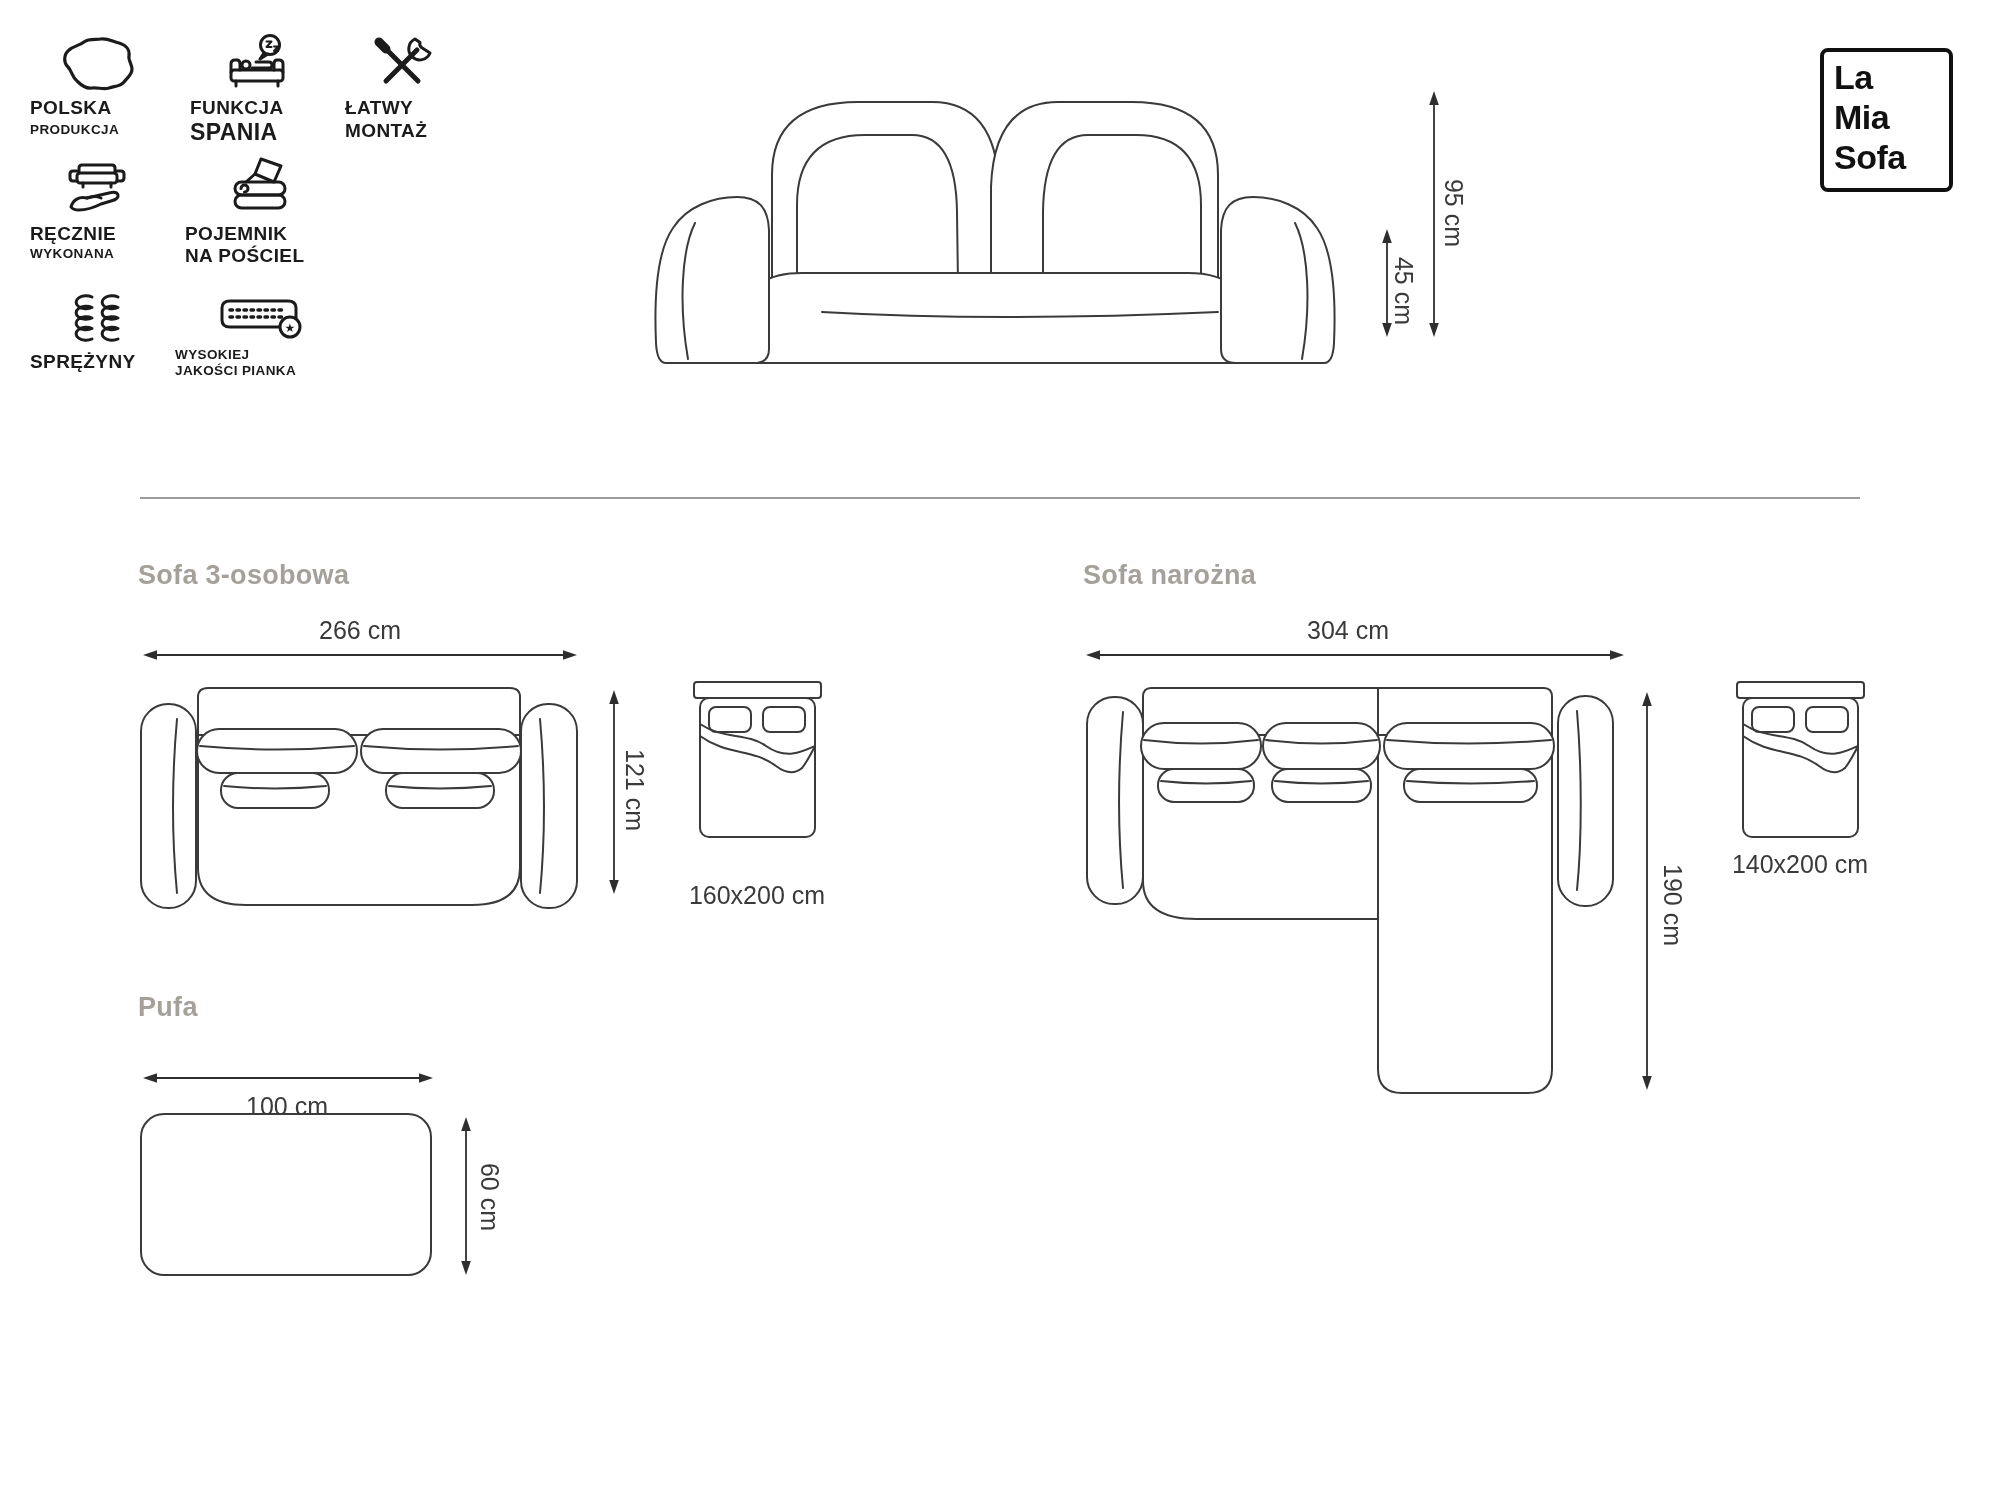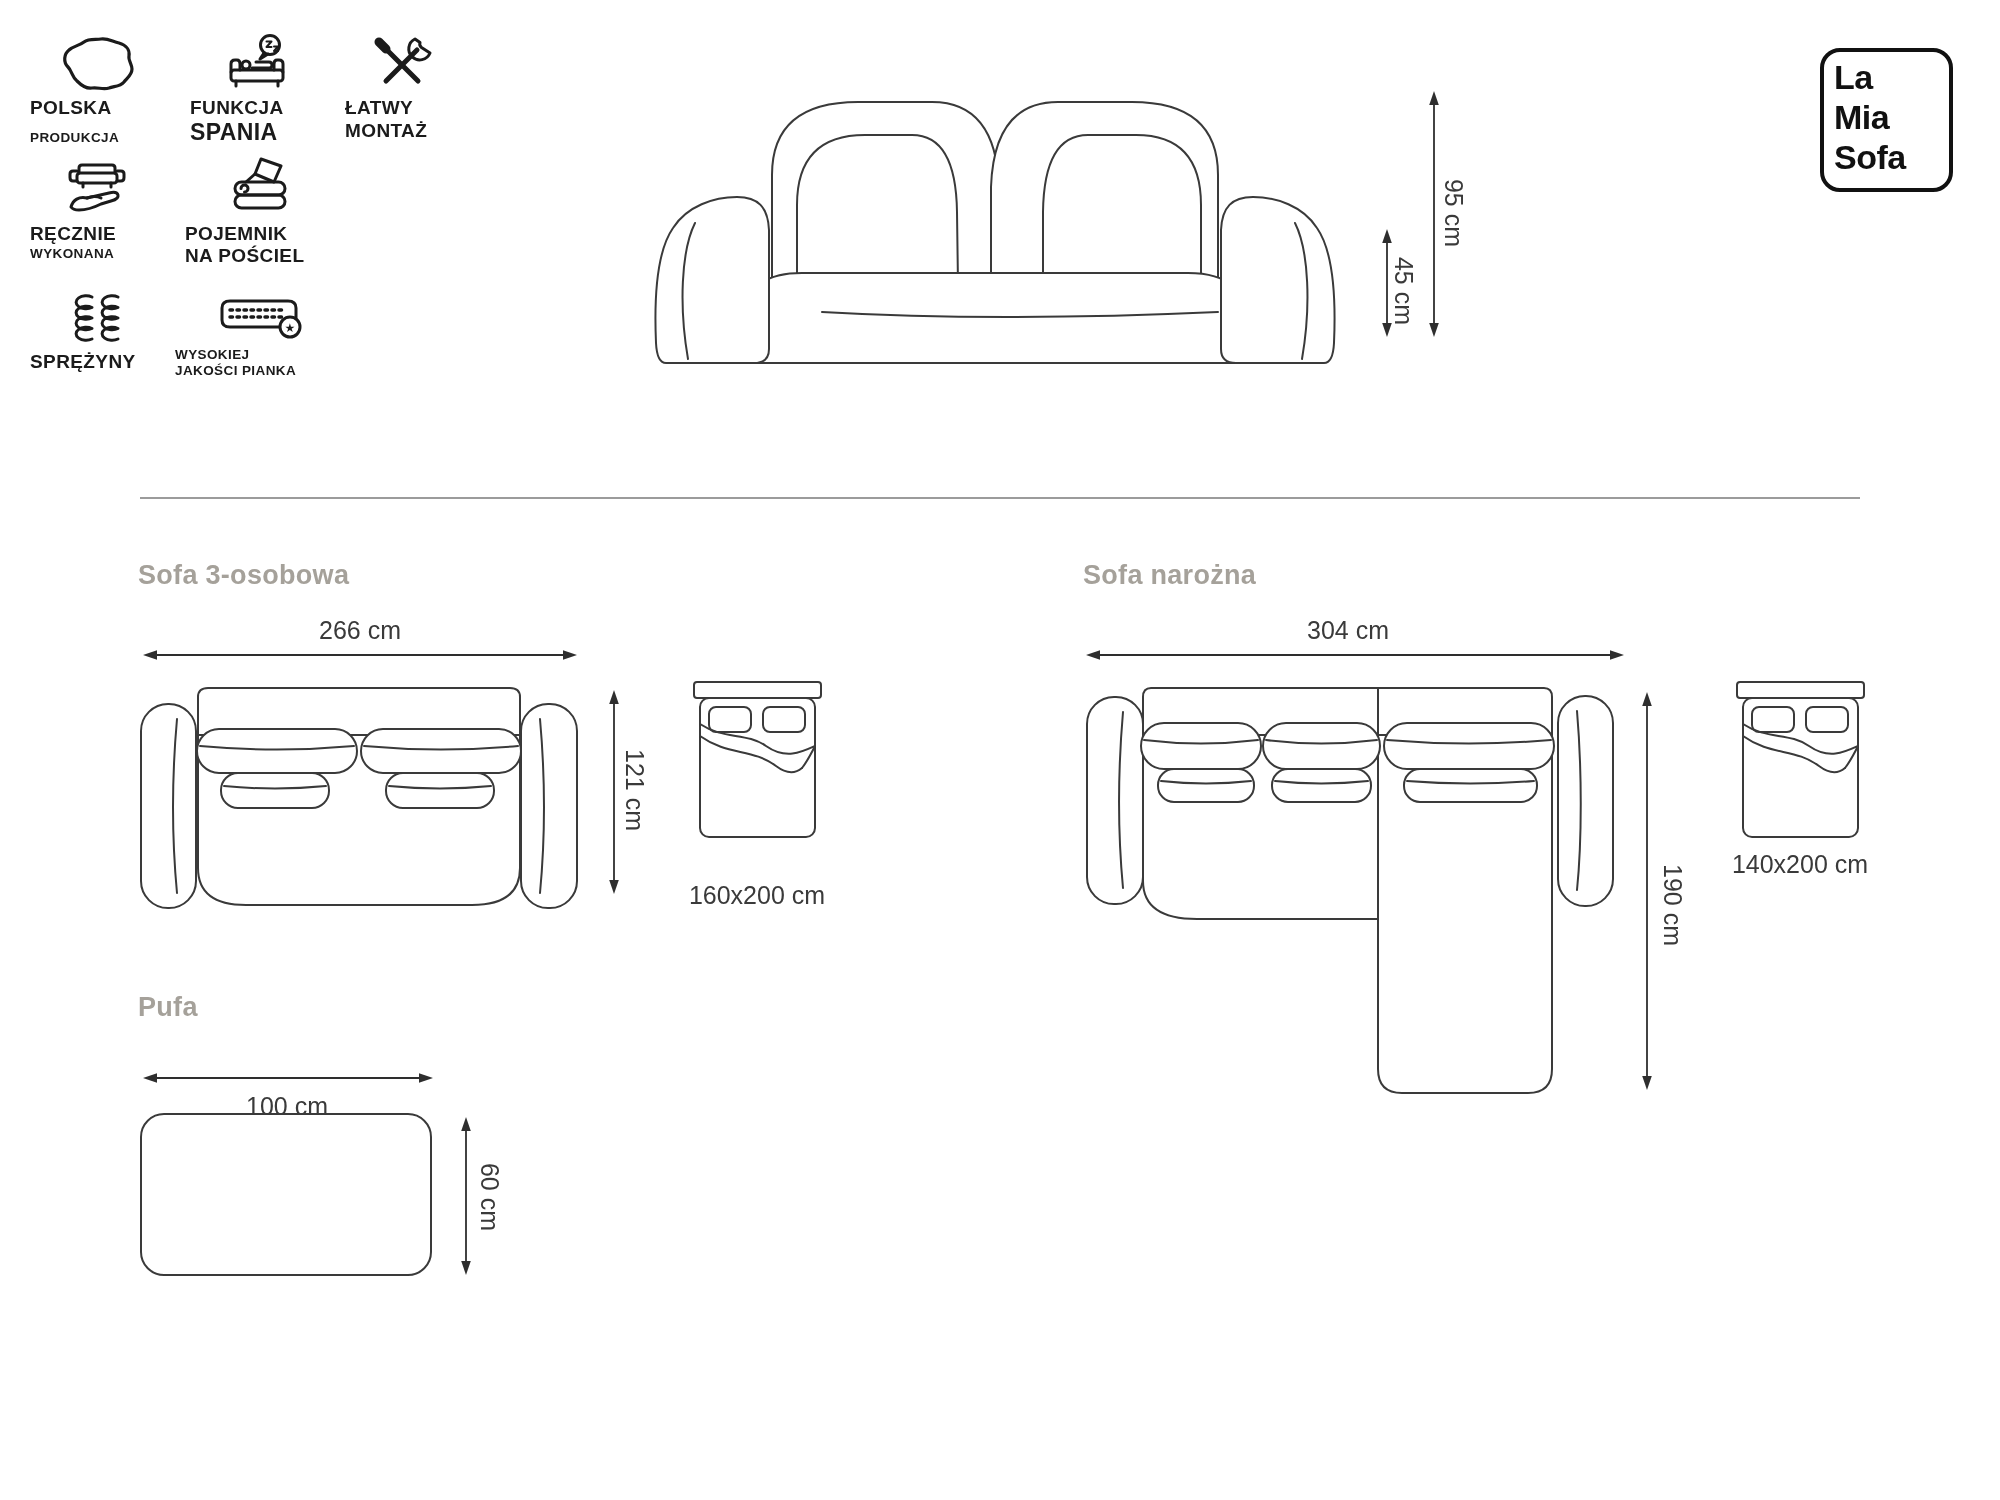--- a/index.html
+++ b/index.html
@@ -18,21 +18,21 @@
 
   
   .sec-title{position:absolute;font-size:27px;font-weight:bold;color:#a5a19a;letter-spacing:.3px;}
   .dim{position:absolute;font-size:25px;color:#3a3a3a;text-align:center;}
   .dim.rot{transform:rotate(90deg);}
   .product-title{position:absolute;left:650px;top:394px;width:690px;text-align:center;
                  font-size:33px;font-weight:bold;letter-spacing:2px;color:#1c1c1c;}
 
   
   .logo{position:absolute;left:1820px;top:48px;width:133px;height:144px;box-sizing:border-box;
-        border:4px solid #111;border-radius:20px;padding:5px 0 0 10px;}
+        border:4px solid #111;border-radius:8px;padding:5px 0 0 10px;}
   .logo div{font-size:34px;font-weight:bold;line-height:40px;letter-spacing:-.5px;color:#111;}
 
   .divider{position:absolute;left:140px;top:497px;width:1720px;height:2px;background:#9b9b9b;}
 
   .pouf{position:absolute;left:140px;top:1113px;width:292px;height:163px;
         border:2px solid #3a3a3a;border-radius:24px;background:#fff;box-sizing:border-box;}
 
   svg{display:block;}
   .draw{stroke:#3a3a3a;stroke-width:2;fill:#fff;stroke-linecap:round;stroke-linejoin:round;}
   .draw .ln{fill:none;}
@@ -45,21 +45,21 @@
 
 <div class="page">
 
   <div class="feat" style="left:30px;top:36px;width:135px;">
     <div class="ic">
       <svg width="84" height="56" viewBox="0 0 84 56">
           <path class="ficon" stroke-width="3.2" d="M28,6 C33,2 40,4 45,3 C52,2 57,6 63,7 C70,9 74,14 73,20 C72,24 76,28 76,33 C76,39 71,42 68,46 C64,51 58,50 53,52 C47,54 42,51 36,52 C30,53 25,49 21,45 C16,41 16,35 12,31 C7,26 8,18 13,14 C17,10 23,10 28,6 Z"></path>
         </svg>
     </div>
     <div class="lab l-lg">POLSKA</div>
-    <div class="lab l-sm" style="margin-top:11px;">PRODUKCJA</div>
+    <div class="lab l-sm" style="margin-top:3px;">PRODUKCJA</div>
   </div>
 
   <div class="feat" style="left:190px;top:34px;width:140px;">
     <div class="ic">
       <svg width="66" height="58" viewBox="0 0 66 58">
         <g class="ficon" stroke-width="3">
           <circle cx="43" cy="11" r="9.5"></circle>
           <path d="M37,19 L33,25 L41,20"></path>
           <rect x="4" y="36" width="52" height="11" rx="3"></rect>
           <path d="M4,38 L4,30 Q4,26 8,26 L10,26 Q13,26 13,30 L13,36"></path>

